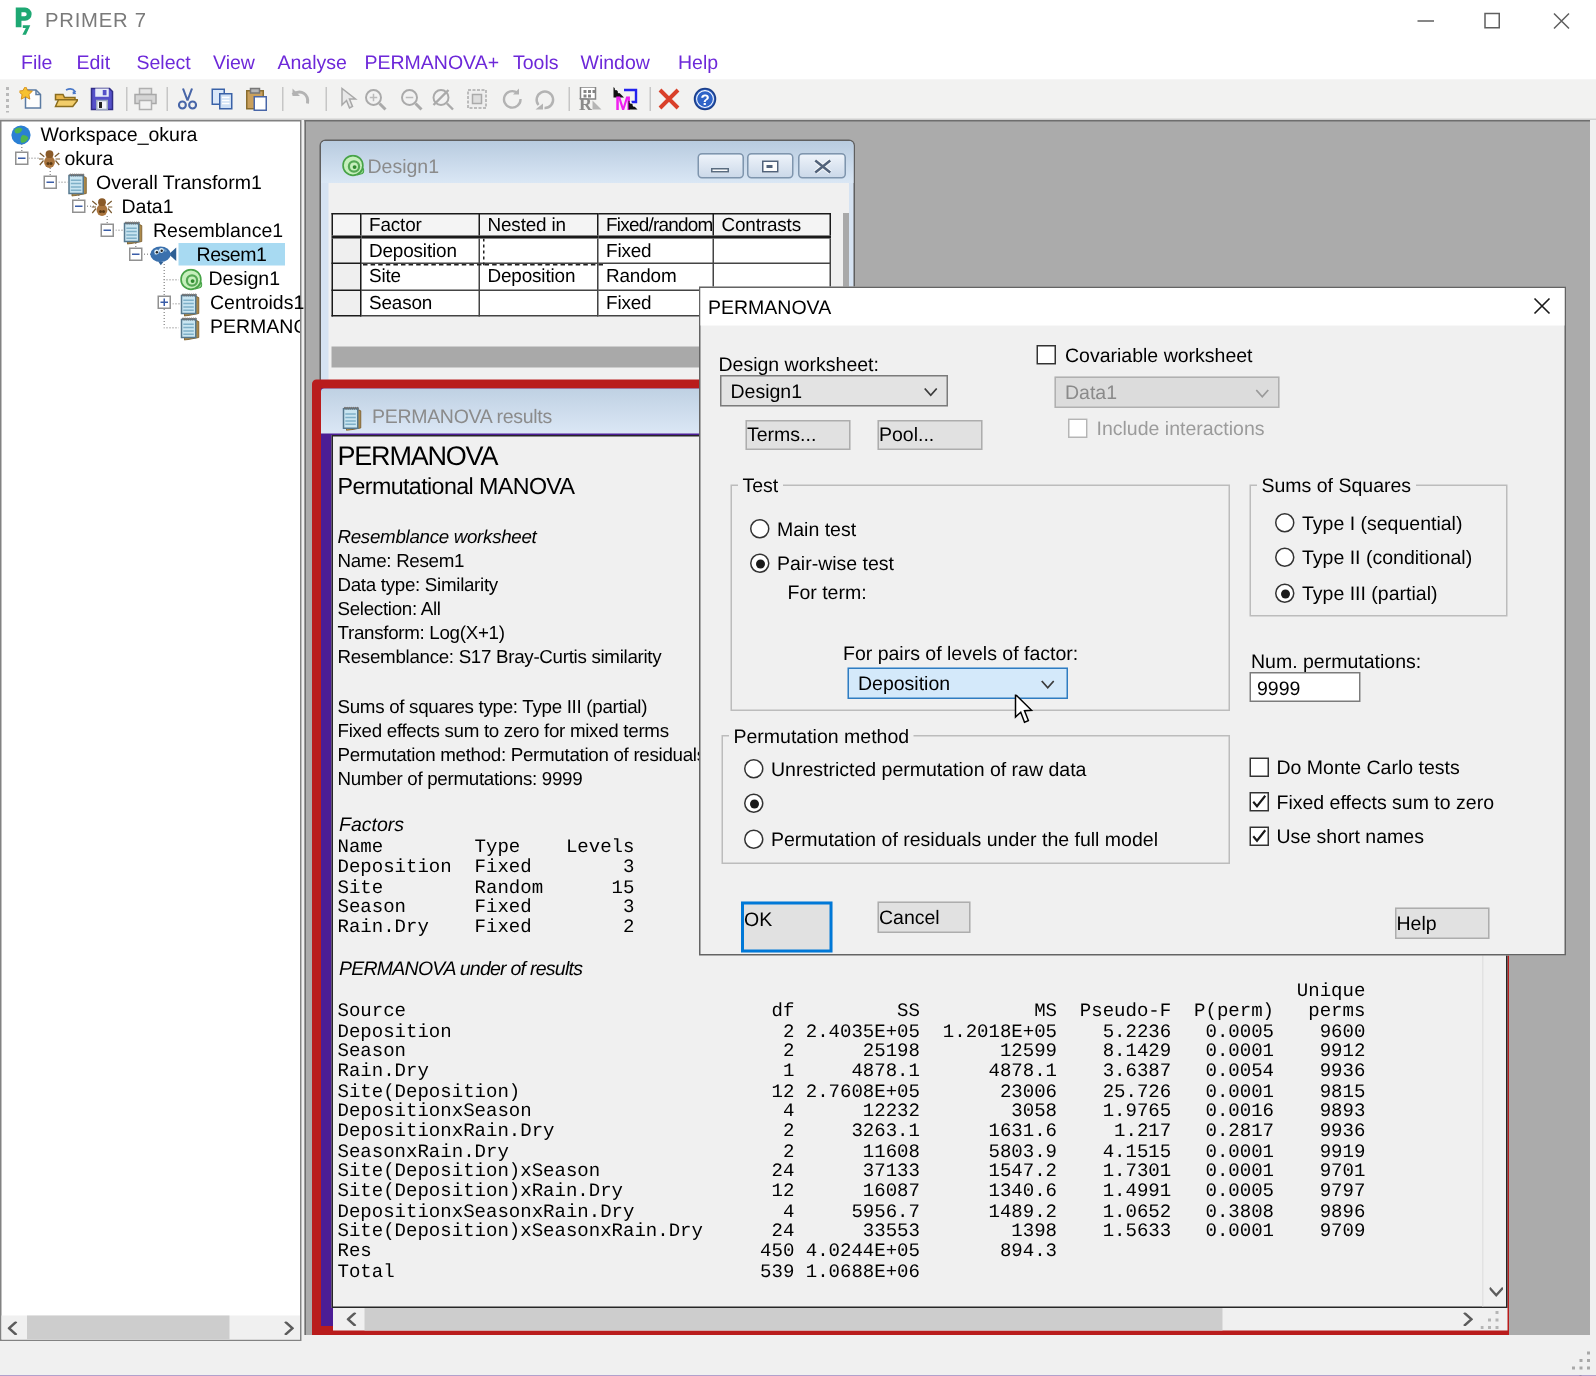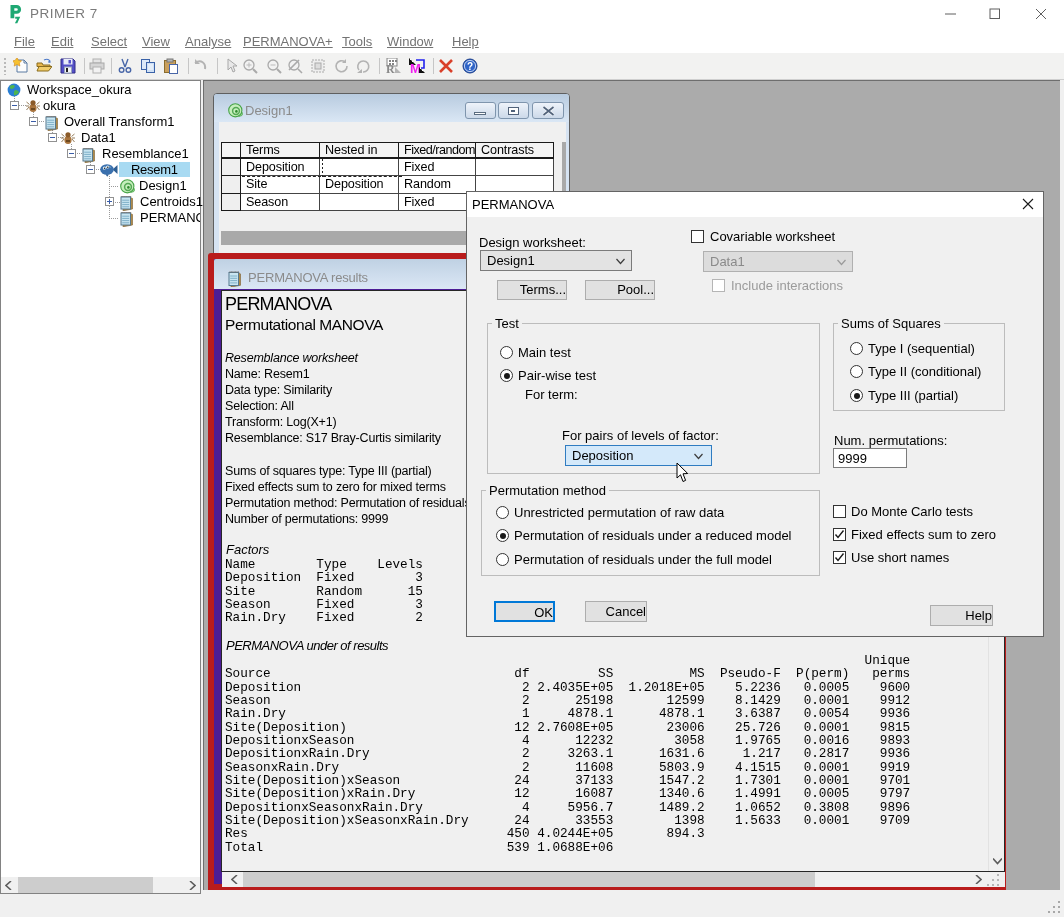--- a/index.html
+++ b/index.html
@@ -3,42 +3,42 @@
 <meta charset="utf-8">
 <style>
 * { margin:0; padding:0; box-sizing:border-box; }
 html,body { width:1064px; height:917px; overflow:hidden; }
 body { font-family:"Liberation Sans", sans-serif; position:relative; background:#f0f0f0; }
 .abs { position:absolute; }
 .t13 { font-size:13px; color:#000; white-space:nowrap; }
 
 #titlebar { left:0; top:0; width:1064px; height:28px; background:#fff; }
 #menubar { left:0; top:28px; width:1064px; height:25px; background:#fff; }
-#menubar span { position:absolute; top:6px; font-size:13px; color:#737373;text-decoration:underline; }
+#menubar span { position:absolute; top:6px; font-size:13px; color:#6d28d9; }
 #toolbar { left:0; top:53px; width:1064px; height:27px; background:#f2f2f1; border-bottom:1px solid #cfcfcf; }
 .tbsep { position:absolute; top:5px; width:1px; height:16px; background:#c6c6c6; }
 .tbi { position:absolute; top:5px; width:16px; height:16px; }
 
 #treepanel { left:0; top:80px; width:201px; height:814px; background:#fff; border:1px solid #828282; }
 #mdi { left:203px; top:80px; width:857px; height:810px; background:#ababab; border-top:1px solid #6e6e6e; border-left:1px solid #6e6e6e; }
 #statusbar { left:0; top:896px; width:1064px; height:21px; background:#f0f0f0; }
 
 .ti { position:absolute; font-size:13px; white-space:nowrap; }
 .tbox { position:absolute; width:9px; height:9px; background:#fff; border:1px solid #919191; }
 .tbox:before { content:""; position:absolute; left:1px; top:3px; width:5px; height:1px; background:#3a5da8; }
 .tbox.plus:after { content:""; position:absolute; left:3px; top:1px; width:1px; height:5px; background:#3a5da8; }
 .dotv { position:absolute; width:1px; background-image:linear-gradient(#9a9a9a 50%, transparent 50%); background-size:1px 2px; }
 .doth { position:absolute; height:1px; background-image:linear-gradient(90deg,#9a9a9a 50%, transparent 50%); background-size:2px 1px; }
 
 .gbox { position:absolute; border:1px solid #bcbcbc; }
 .glabel { position:absolute; font-size:13px; background:#f0f0f0; padding:0 3px; }
 .radio { position:absolute; width:13px; height:13px; border:1px solid #333; border-radius:50%; background:#fff; }
 .radio.sel:after { content:""; position:absolute; left:2.5px; top:2.5px; width:6px; height:6px; border-radius:50%; background:#1a1a1a; }
 .check { position:absolute; width:13px; height:13px; border:1px solid #333; background:#fff; }
-.btn { position:absolute; background:#e1e1e1; border:1px solid #adadad; font-size:13px; text-align:right; }
+.btn { position:absolute; background:#e1e1e1; border:1px solid #adadad; font-size:13px; text-align:left; }
 .combo { position:absolute; background:#e3e3e3; border:1px solid #7b7b7b; font-size:13px; }
 .combo .cx { position:absolute; left:6px; top:2px; }
 .chev { position:absolute; width:9px; height:9px; }
 .wbtn { width:31px; height:17px; border:1px solid #7f95ad; border-radius:3px; background:linear-gradient(#eef3fa,#ccd9e9); }
 .wg { position:absolute; }
 #dtab td { border:1px solid #444; background:#fff; height:17.5px; padding:0 0 0 5px; overflow:hidden; white-space:nowrap; }
 #dtab tr.hd td { border:1px solid #1a1a1a; border-bottom:2px solid #1a1a1a; background:#f4f4f4; height:15px; }
 #dtab td.rh { background:#efefef; border:1px solid #1a1a1a; }
 
 </style>
@@ -324,21 +324,21 @@
         <path d="M1.5 1 L11.5 9 M11.5 1 L1.5 9" stroke="#51627a" stroke-width="1.7"></path>
       </svg>
     </div>
 
   <div class="abs" style="left:5px;top:28px;width:347px;height:134px;background:#f0f0f0;overflow:hidden">
 
     <table id="dtab" style="position:absolute;left:2px;top:20px;border-collapse:collapse;font-size:12.6px;letter-spacing:-0.1px;table-layout:fixed">
       <tbody>
           <tr class="hd">
             <td style="width:19px"></td>
-            <td style="width:79px">Terms</td>
+            <td style="width:79px">Factor</td>
             <td style="width:79px">Nested in</td>
             <td style="width:77px;letter-spacing:-0.5px">Fixed/random</td>
             <td style="width:78px">Contrasts</td>
           </tr>
       <tr>
             <td class="rh"></td>
             <td>Deposition</td>
             <td></td>
             <td>Fixed</td>
             <td></td>
@@ -493,40 +493,39 @@
   <div class="radio sel" style="left:383px;top:197px"></div>
   <div class="abs t13" style="left:401px;top:196px">Type III (partial)</div>
   <div class="abs t13" style="left:367px;top:241px">Num. permutations:</div>
   <div class="abs" style="left:366px;top:256px;width:74px;height:20px;background:#fff;border:1px solid #7b7b7b;font-size:13px;padding:2px 0 0 4px">9999</div>
 
   <div class="gbox" style="left:14px;top:298px;width:339px;height:86px"></div>
   <div class="glabel" style="left:19px;top:291px">Permutation method</div>
   <div class="radio" style="left:29px;top:314px"></div>
   <div class="abs t13" style="left:47px;top:313px">Unrestricted permutation of raw data</div>
   <div class="radio sel" style="left:29px;top:337px"></div>
-  <div class="abs t13" style="left:47px;top:336px">Permutation of residuals under a reduced model</div>
   <div class="radio" style="left:29px;top:361px"></div>
   <div class="abs t13" style="left:47px;top:360px">Permutation of residuals under the full model</div>
 
   <div class="check" style="left:366px;top:313px"></div>
   <div class="abs t13" style="left:384px;top:312px">Do Monte Carlo tests</div>
   <div class="check" style="left:366px;top:336px">
       <svg width="11" height="11" viewBox="0 0 11 11" style="position:absolute;left:0;top:0">
         <path d="M1.5 5.5 L4 8.5 L9.5 1.5" fill="none" stroke="#1a1a1a" stroke-width="1.4"></path>
       </svg>
     </div>
   <div class="abs t13" style="left:384px;top:335px">Fixed effects sum to zero</div>
   <div class="check" style="left:366px;top:359px">
       <svg width="11" height="11" viewBox="0 0 11 11" style="position:absolute;left:0;top:0">
         <path d="M1.5 5.5 L4 8.5 L9.5 1.5" fill="none" stroke="#1a1a1a" stroke-width="1.4"></path>
       </svg>
     </div>
   <div class="abs t13" style="left:384px;top:358px">Use short names</div>
 
-  <div class="btn" style="left:27px;top:409px;width:61px;height:21px;line-height:19px;border:2px solid #0078d7">OK</div>
+  <div class="btn" style="left:27px;top:409px;width:61px;height:34px;line-height:19px;border:2px solid #0078d7">OK</div>
   <div class="btn" style="left:118px;top:409px;width:62px;height:21px;line-height:19px">Cancel</div>
   <div class="btn" style="left:463px;top:413px;width:63px;height:21px;line-height:19px">Help</div>
 </div>
 
 <div class="abs" id="statusbar">
   <span class="abs" style="left:982px;top:19px;font-size:15px">Row 1&nbsp; Col 1</span>
   <svg class="abs" style="left:1048px;top:3px" width="14" height="16" viewBox="0 0 14 16">
     <g fill="#a8a8a8">
         <rect x="10" y="2" width="2" height="2"></rect>
         <rect x="10" y="7" width="2" height="2"></rect>

